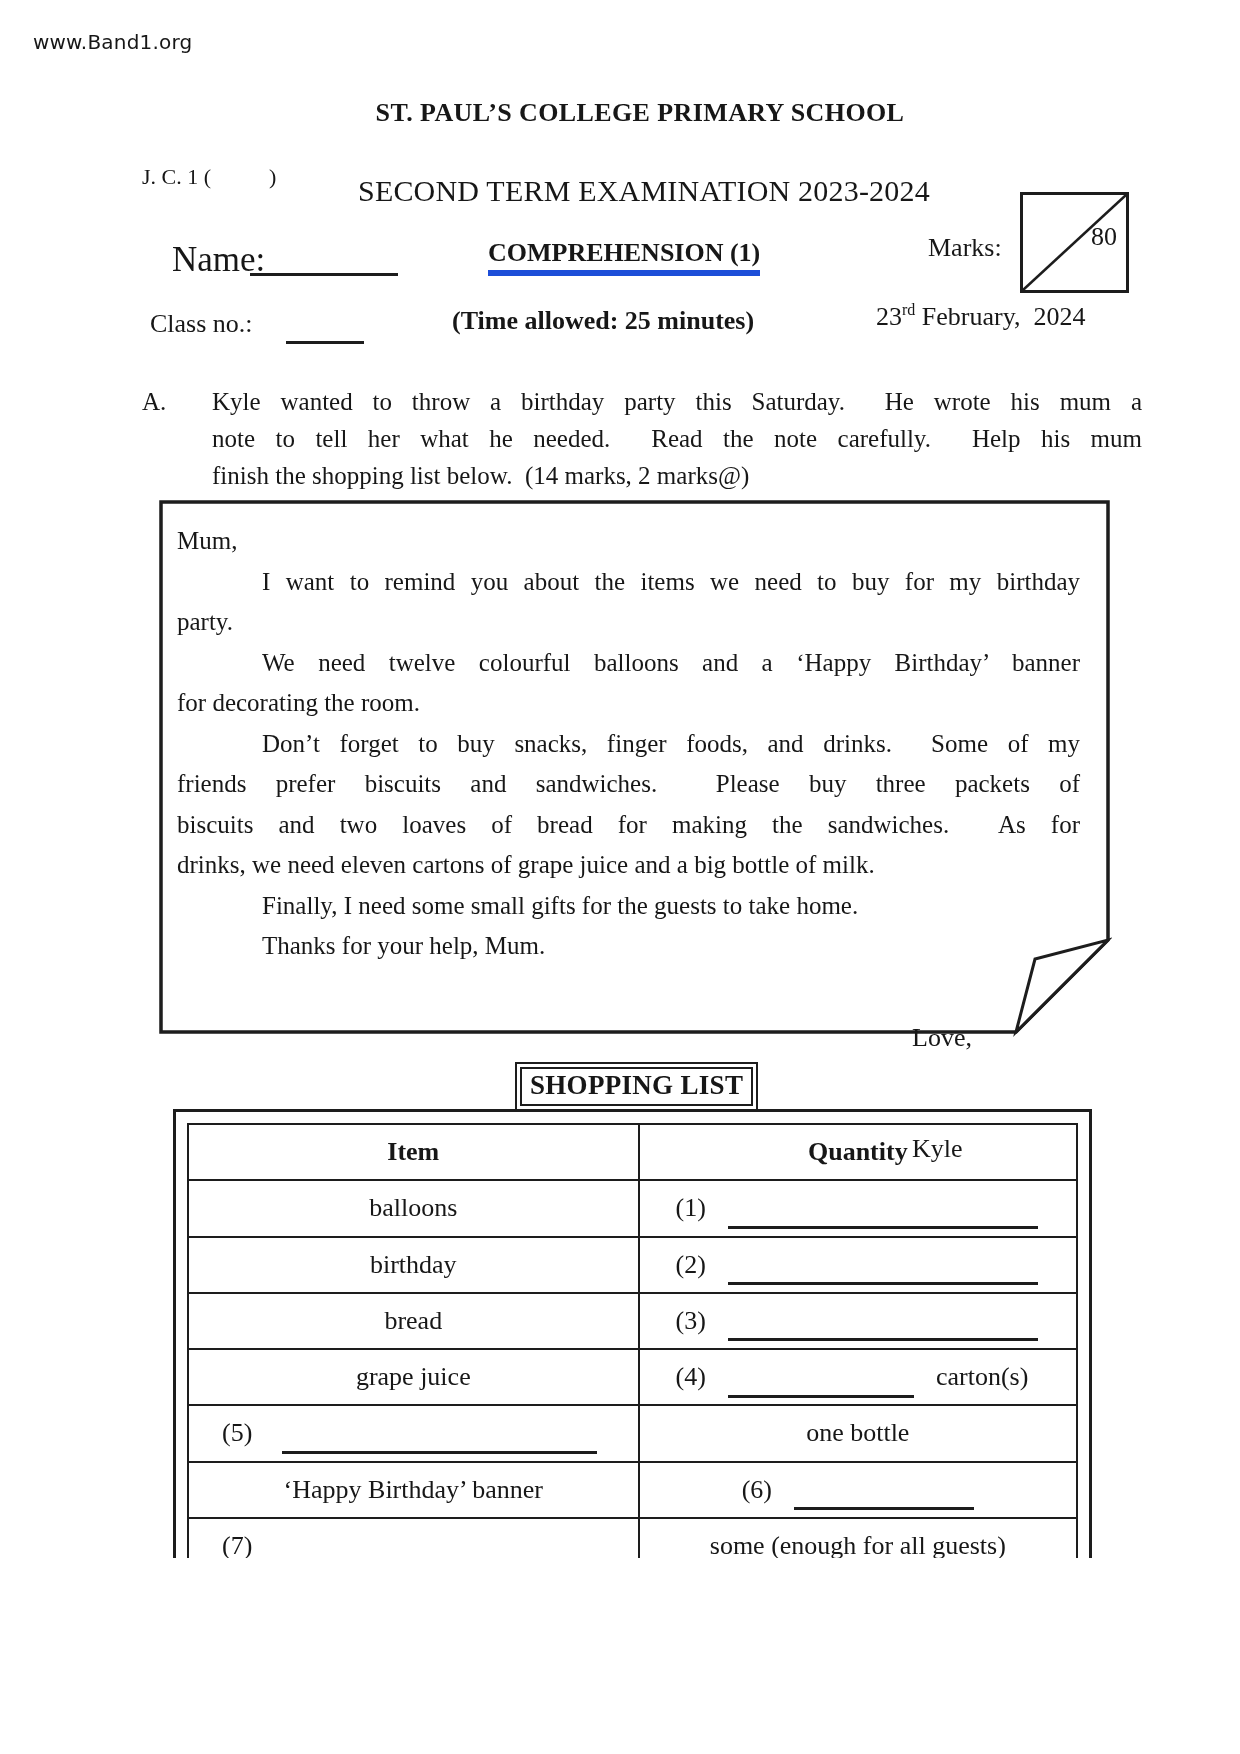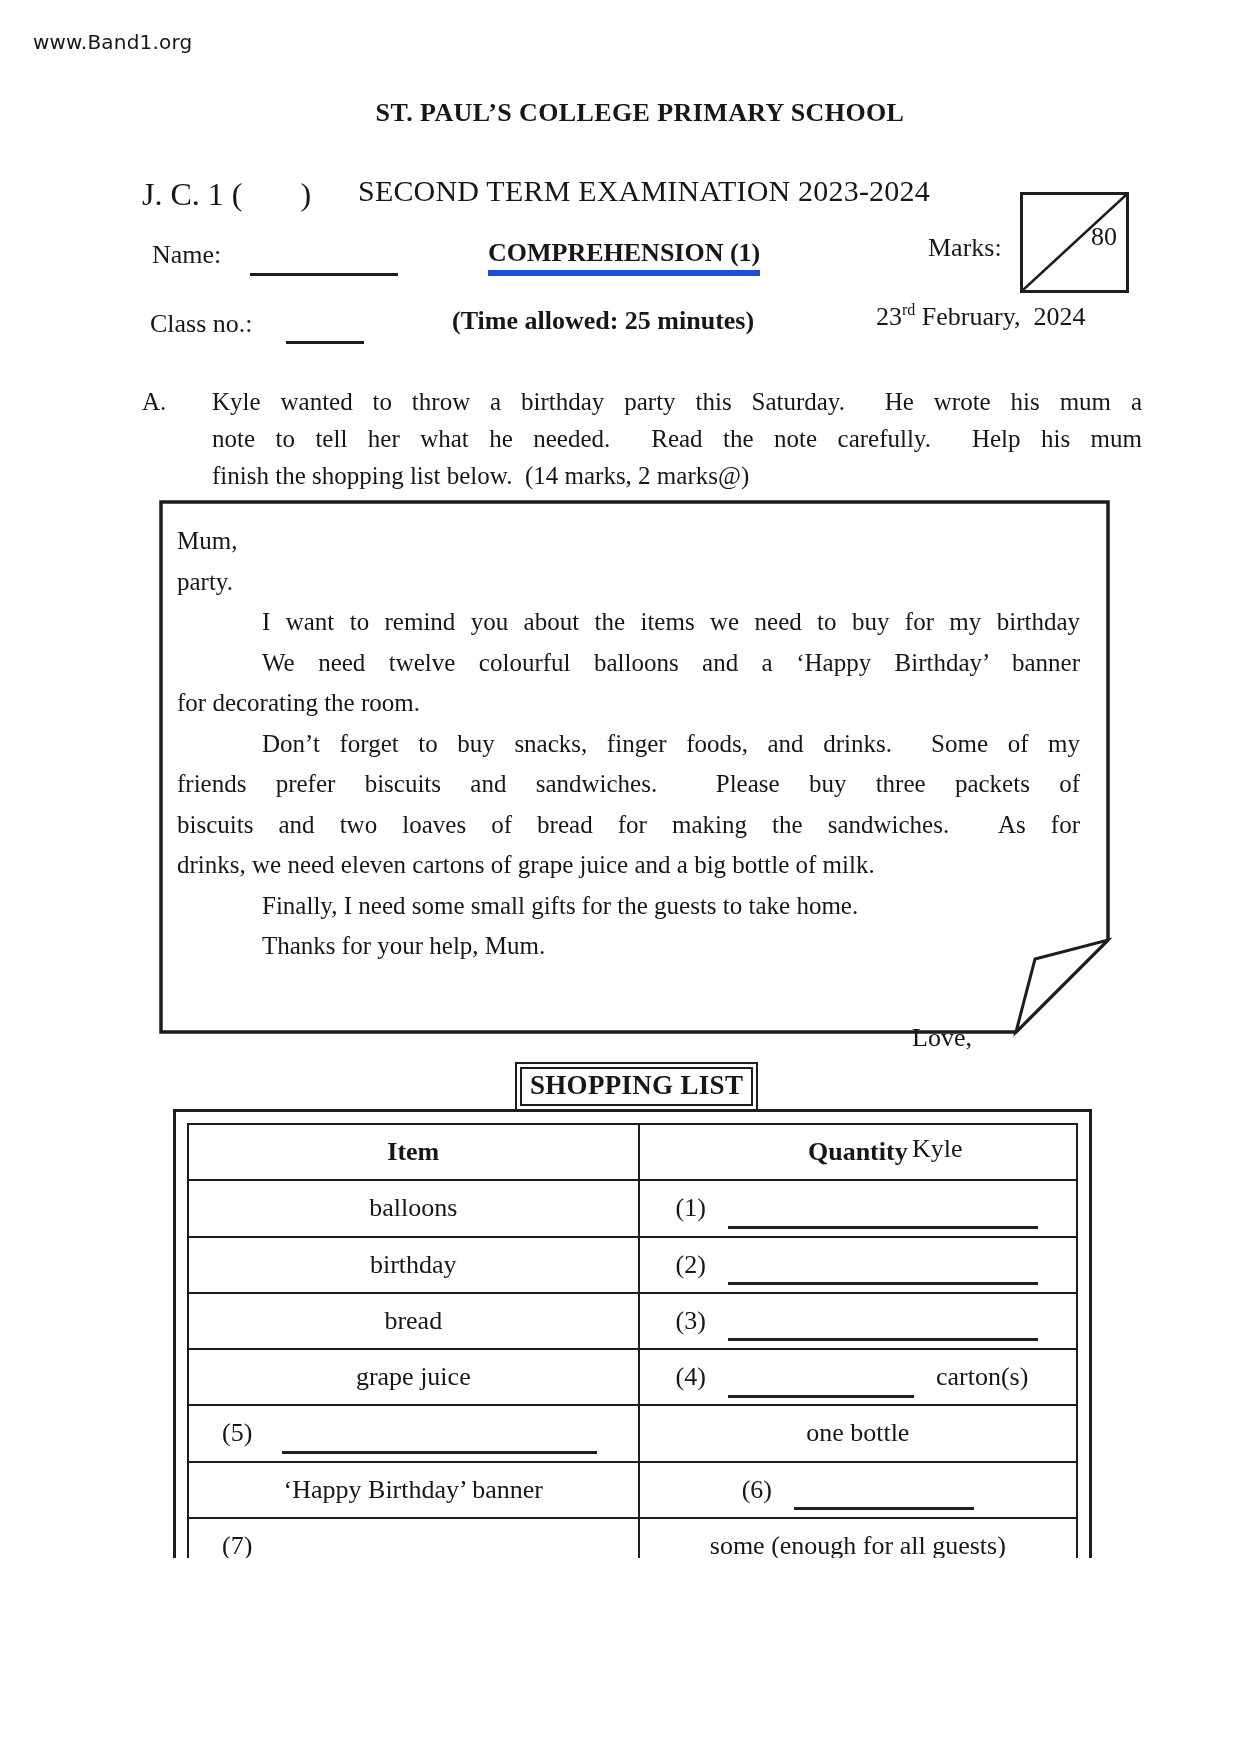--- a/index.html
+++ b/index.html
@@ -6,25 +6,25 @@
   .page {
     position:relative; width:1240px; height:1558px; background:#ffffff;
     color:#171717; font-family:"Liberation Serif", serif; overflow:hidden;
   }
   .abs { position:absolute; }
 
   .site { left:33px; top:30px; font-family:"DejaVu Sans", sans-serif; font-size:20px; letter-spacing:0.2px; }
 
   .school { left:40px; top:98px; width:1200px; text-align:center; font-size:26px; font-weight:bold; letter-spacing:0.4px; }
 
-  .jc { left:142px; top:176px; font-size:32px; white-space:pre; }
+  .jc { left:142px; top:164px; font-size:22px; white-space:pre; }
   .jc .gap { display:inline-block; width:58px; }
   .examtitle { left:358px; top:174px; font-size:30px; font-weight:normal; letter-spacing:0.2px; }
 
-  .name-label { left:152px; top:240px; font-size:26px; }
+  .name-label { left:172px; top:240px; font-size:35px; }
   .name-line { left:250px; top:246px; width:148px; height:27px; border-bottom:3px solid #1d1d1d; }
   .subject { left:488px; top:238px; font-size:26px; font-weight:bold; border-bottom:6px solid #1d4ed8; padding-bottom:2px; }
   .marks-label { left:928px; top:233px; font-size:26px; }
   .marks-box { left:1020px; top:192px; width:103px; height:95px; border:3.5px solid #1d1d1d; }
   .marks-box svg { position:absolute; left:0; top:0; width:100%; height:100%; }
   .marks-total { position:absolute; right:9px; top:27px; font-size:26px; }
 
   .classno-label { left:150px; top:309px; font-size:26px; }
   .classno-line { left:286px; top:314px; width:78px; height:27px; border-bottom:3px solid #1d1d1d; }
   .time-allowed { left:452px; top:306px; font-size:26px; font-weight:bold; }
@@ -102,22 +102,22 @@
     </div>
   </div>
 
   <svg class="abs notebox" viewBox="0 0 954 540">
     <path d="M 3,4 L 950,4 L 950,442 L 858,534 L 3,534 Z" fill="none" stroke="#1d1d1d" stroke-width="3.5"></path>
     <path d="M 858,534 L 877,461 L 950,442 Z" fill="#ffffff" stroke="#1d1d1d" stroke-width="3"></path>
   </svg>
 
   <div class="abs notetext">
     <div class="nline last">Mum,</div>
+    <div class="nline ind">I want to remind you about the items we need to buy for my birthday</div>
     <div class="nline last">party.</div>
-    <div class="nline ind">I want to remind you about the items we need to buy for my birthday</div>
     <div class="nline ind">We need twelve colourful balloons and a ‘Happy Birthday’ banner</div>
     <div class="nline last">for decorating the room.</div>
     <div class="nline ind">Don’t forget to buy snacks, finger foods, and drinks.  Some of my</div>
     <div class="nline">friends prefer biscuits and sandwiches.  Please buy three packets of</div>
     <div class="nline">biscuits and two loaves of bread for making the sandwiches.  As for</div>
     <div class="nline last">drinks, we need eleven cartons of grape juice and a big bottle of milk.</div>
     <div class="nline ind last">Finally, I need some small gifts for the guests to take home.</div>
     <div class="nline ind last">Thanks for your help, Mum.</div>
   </div>
   <div class="abs closing">

